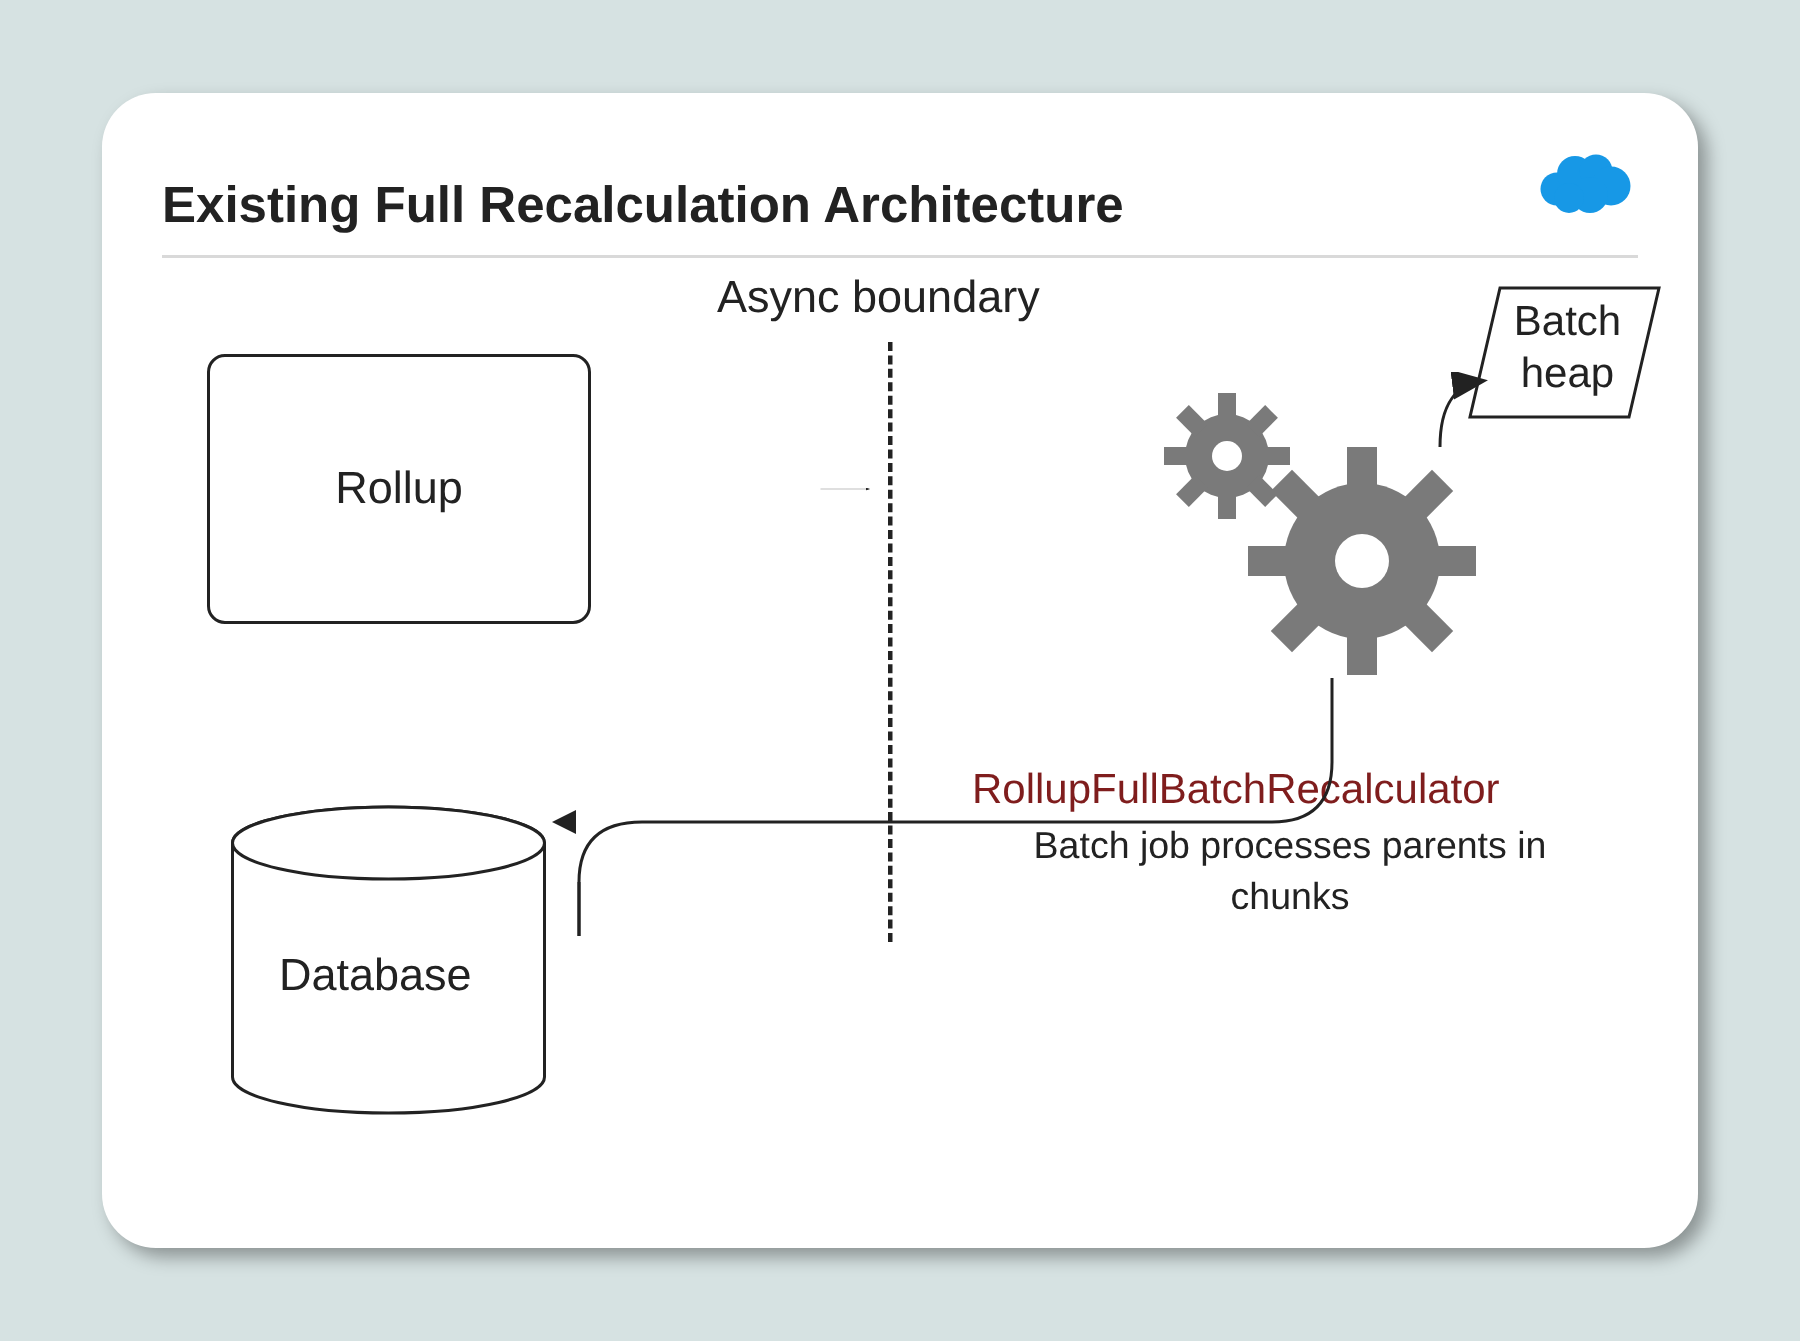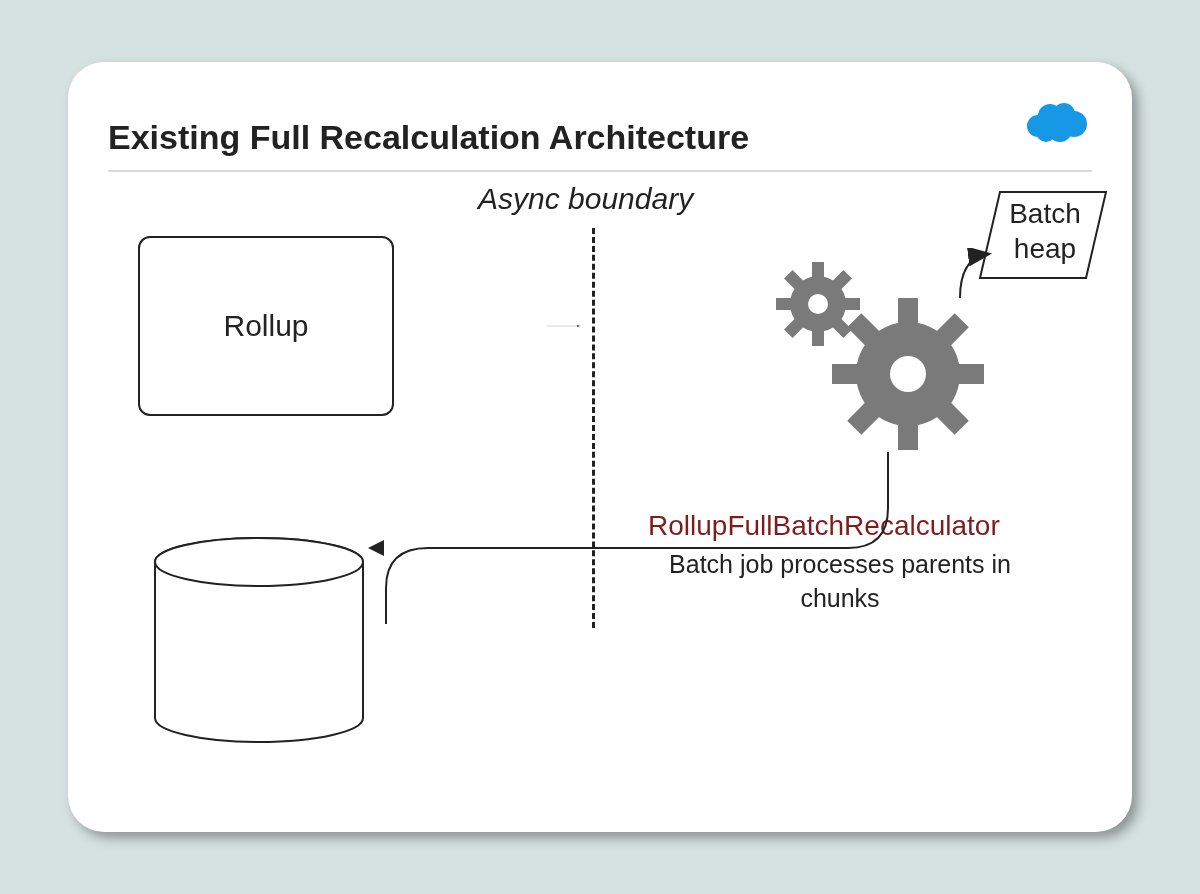--- a/index.html
+++ b/index.html
@@ -43,21 +43,20 @@
     width: 64px;
     height: 44px;
   }
   .async-label {
     position: absolute;
     left: 410px;
     top: 120px;
     font-size: 30px;
     font-weight: 400;
     color: #222;
-    font-style: italic;
   }
   .rollup-box {
     position: absolute;
     left: 70px;
     top: 174px;
     width: 256px;
     height: 180px;
     border: 2px solid #222;
     border-radius: 12px;
     display: flex;
@@ -114,21 +113,21 @@
   }
   .recalc-title {
     position: absolute;
     left: 580px;
     top: 448px;
     font-size: 28px;
     color: #7f1d1d;
   }
   .recalc-sub {
     position: absolute;
-    left: 582px;
+    left: 602px;
     top: 486px;
     width: 380px;
     text-align: center;
     font-size: 25px;
     color: #222;
     line-height: 1.35;
   }
   .db-cyl {
     position: absolute;
     left: 84px;
@@ -249,20 +248,21 @@
   </svg>
 
   <div class="recalc-title">RollupFullBatchRecalculator</div>
   <div class="recalc-sub">Batch job processes parents in chunks</div>
 
   <svg class="db-cyl" viewBox="0 0 214 208">
     <ellipse cx="107" cy="26" rx="104" ry="24" fill="#fff" stroke="#222" stroke-width="2"></ellipse>
     <path d="M 3 26 L 3 182 A 104 24 0 0 0 211 182 L 211 26" fill="#fff" stroke="#222" stroke-width="2"></path>
     <ellipse cx="107" cy="26" rx="104" ry="24" fill="#fff" stroke="#222" stroke-width="2"></ellipse>
   </svg>
+  <div class="db-label">Database</div>
 
   <svg class="path2" viewBox="0 0 530 198">
     <defs>
       <marker id="ah3" markerWidth="14" markerHeight="10" refX="2" refY="5" orient="auto">
         <path d="M14,0 L0,5 L14,10 z" fill="#222"></path>
       </marker>
     </defs>
     <path d="M 520 4 L 520 60 Q 520 100 480 100 L 60 100 Q 18 100 18 140 L 18 176" fill="none" stroke="#222" stroke-width="2"></path>
     <line x1="18" y1="176" x2="6" y2="176" stroke="none"></line>
     <path d="M 18 176 L 10 176" stroke="#222" stroke-width="2" marker-start="url(#ah3)" opacity="0"></path>

